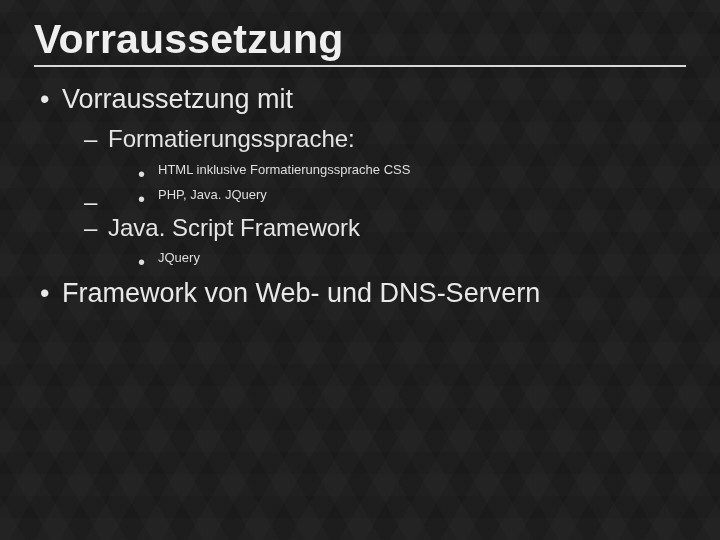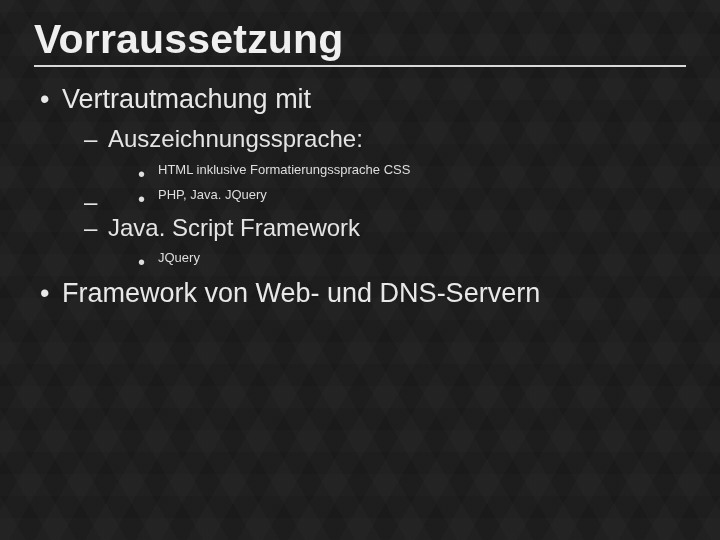--- a/index.html
+++ b/index.html
@@ -105,24 +105,24 @@
 </style>
 </head>
 <body>
 
 <div class="slide">
   <h1 class="title">Vorraussetzung</h1>
   <hr class="title-rule">
 
   <ul class="lvl1">
     <li>
-      <span>Vertrautmachung mit</span>
+      <span>Vorraussetzung mit</span>
       <ul class="lvl2">
         <li>
-          <span>Auszeichnungssprache:</span>
+          <span>Formatierungssprache:</span>
           <ul class="lvl3">
             <li>
               <span>HTML inklusive Formatierungssprache CSS</span>
             </li>
           </ul>
         </li>
         <li>
           <ul class="lvl3">
             <li>
               <span>PHP, Java. JQuery</span>

